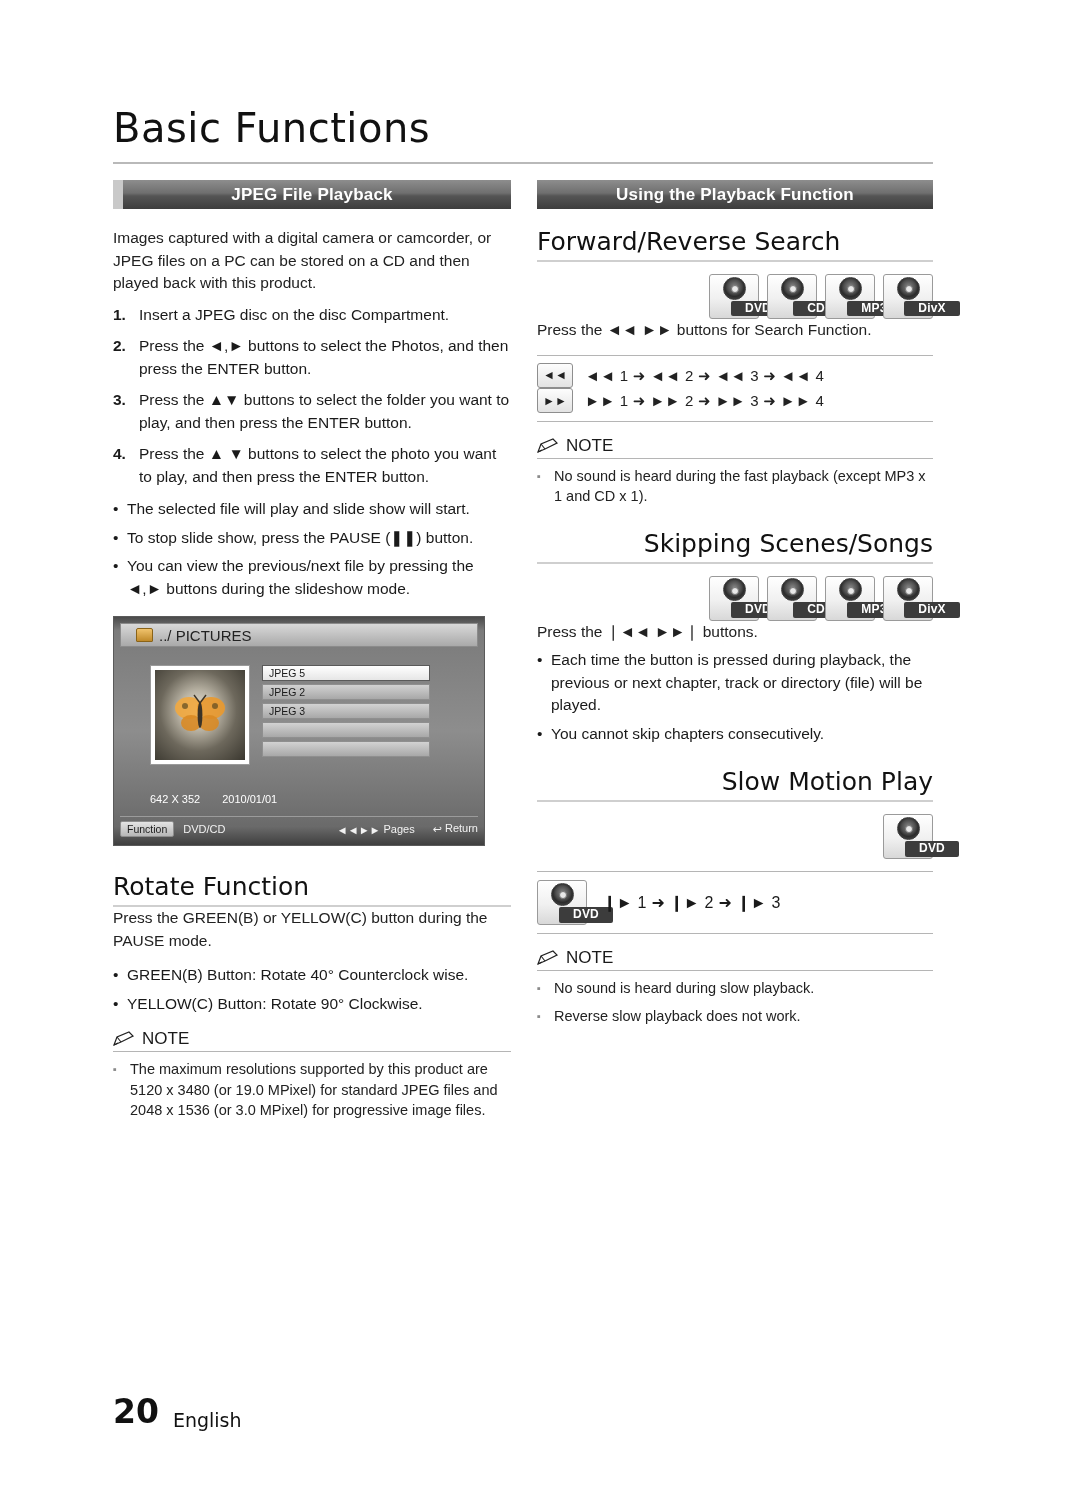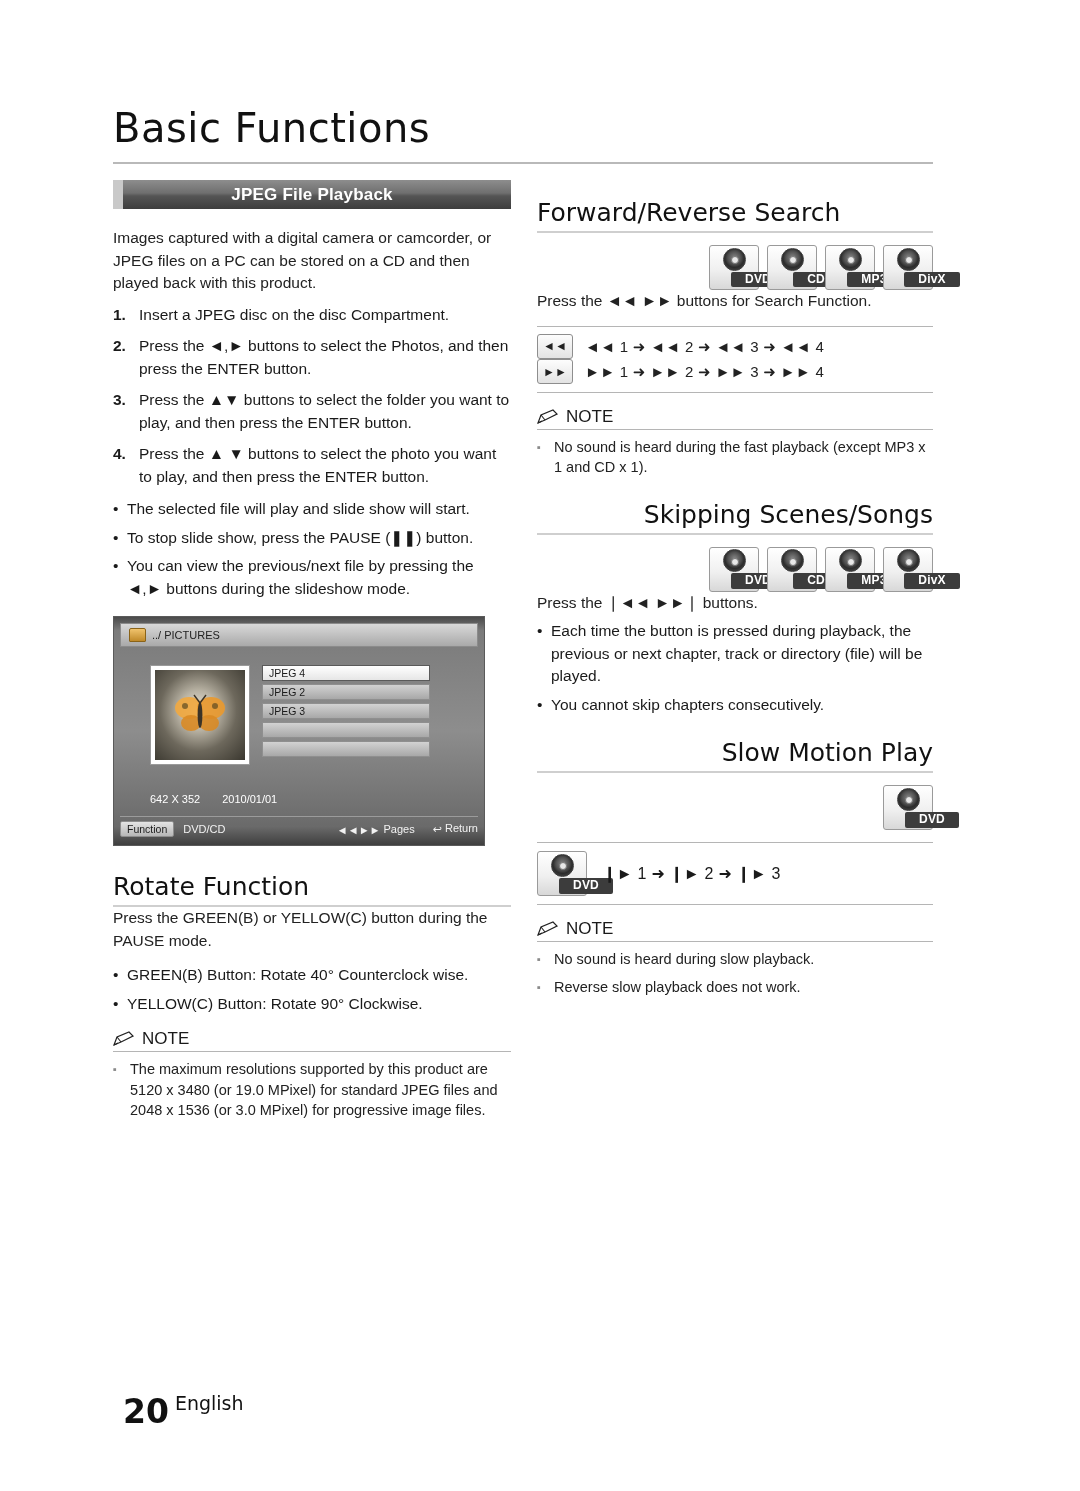--- a/index.html
+++ b/index.html
@@ -264,23 +264,23 @@
   }
   .osd-topbar {
     position: absolute;
     left: 6px; top: 6px; right: 6px;
     height: 22px;
     background: linear-gradient(to bottom, #d9d9d9, #a9a9a9);
     border: 1px solid #8b8b8b;
     display: flex;
     align-items: center;
     gap: 6px;
-    padding-left: 8px;
+    padding-left: 15px;
     color: #222;
-    font-size: 11px;
+    font-size: 15px;
   }
   .osd-folder {
     width: 15px; height: 12px;
     background: linear-gradient(to bottom, #f0c36d, #c08a2a);
     border: 1px solid #8a6318;
     border-radius: 2px 2px 1px 1px;
     position: relative;
   }
   .osd-thumb {
     position: absolute;
@@ -362,23 +362,22 @@
     gap: 18px;
     align-items: center;
   }
 
   
   .footer {
     position: absolute;
     left: 113px;
     bottom: 60px;
     display: flex;
-    align-items: flex-start;
-    gap: 6px;
-    margin-left: 10px;
+    align-items: flex-end;
+    gap: 14px;
   }
   .pg-num {
     font-size: 33px;
     font-weight: bold;
     color: #111;
     font-family: "DejaVu Sans", sans-serif;
   }
   .pg-lang {
     font-size: 19px;
     color: #111;
@@ -458,21 +457,21 @@
             <ellipse cx="28" cy="23" rx="2.4" ry="13" fill="#3b3327"></ellipse>
             <path d="M28 11 L22 3" stroke="#3b3327" stroke-width="1.4" fill="none"></path>
             <path d="M28 11 L34 3" stroke="#3b3327" stroke-width="1.4" fill="none"></path>
             <circle cx="13" cy="14" r="3" fill="#5c4a22" opacity="0.7"></circle>
             <circle cx="43" cy="14" r="3" fill="#5c4a22" opacity="0.7"></circle>
           </svg>
         </div>
       </div>
 
       <div class="osd-list" id="osd-list">
-          <div class="osd-li sel">JPEG 4</div>
+          <div class="osd-li sel">JPEG 5</div>
           <div class="osd-li">JPEG 2</div>
           <div class="osd-li">JPEG 3</div>
           <div class="osd-li blank"></div>
           <div class="osd-li blank"></div>
         </div>
 
       <div class="osd-meta">
         <span>642 X 352</span>
         <span>2010/01/01</span>
       </div>
@@ -524,20 +523,23 @@
     <div id="rotate-notes">
         <div class="note-item">
           <span class="sq">▪</span>
           <span>The maximum resolutions supported by this product are 5120 x 3480 (or 19.0 MPixel) for standard JPEG files and 2048 x 1536 (or 3.0 MPixel) for progressive image files.</span>
         </div>
       </div>
   </div>
 
   <div class="col-right">
 
+    <div class="banner">
+      <span>Using the Playback Function</span>
+    </div>
 
     <div class="mt18">
       <div class="sec-head">Forward/Reverse Search</div>
       <div class="sec-rule"></div>
     </div>
 
     <div class="badge-row" id="forward-badges">
         <div class="badge">
           <span class="disc-ico"></span>
           <span class="badge-label">DVD</span>

